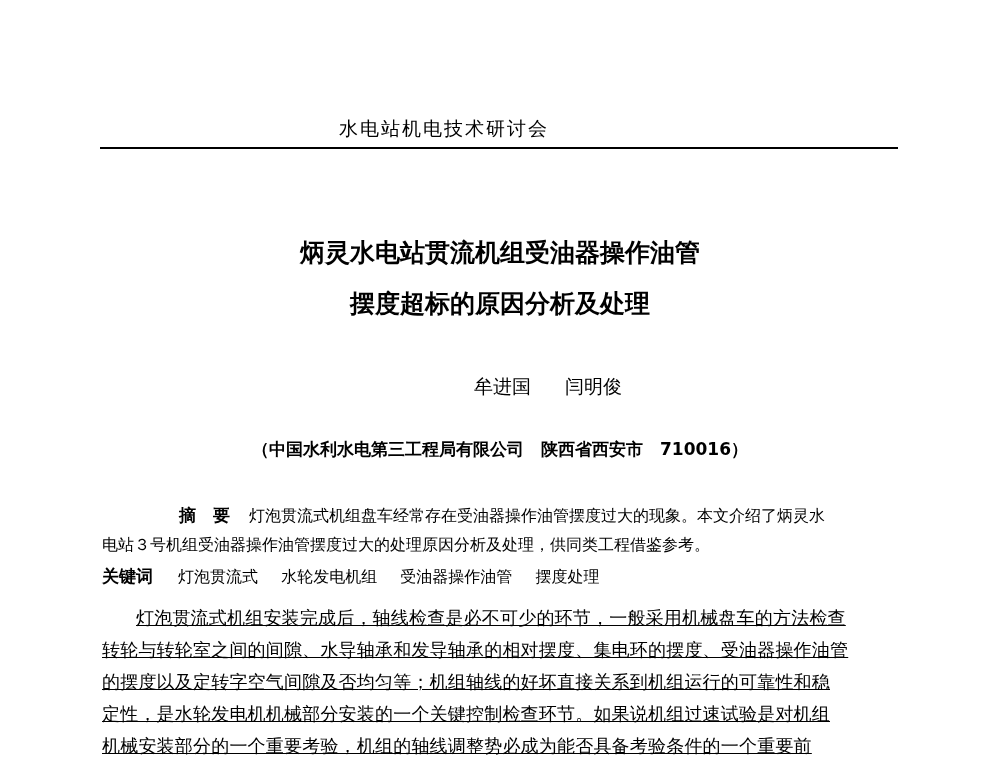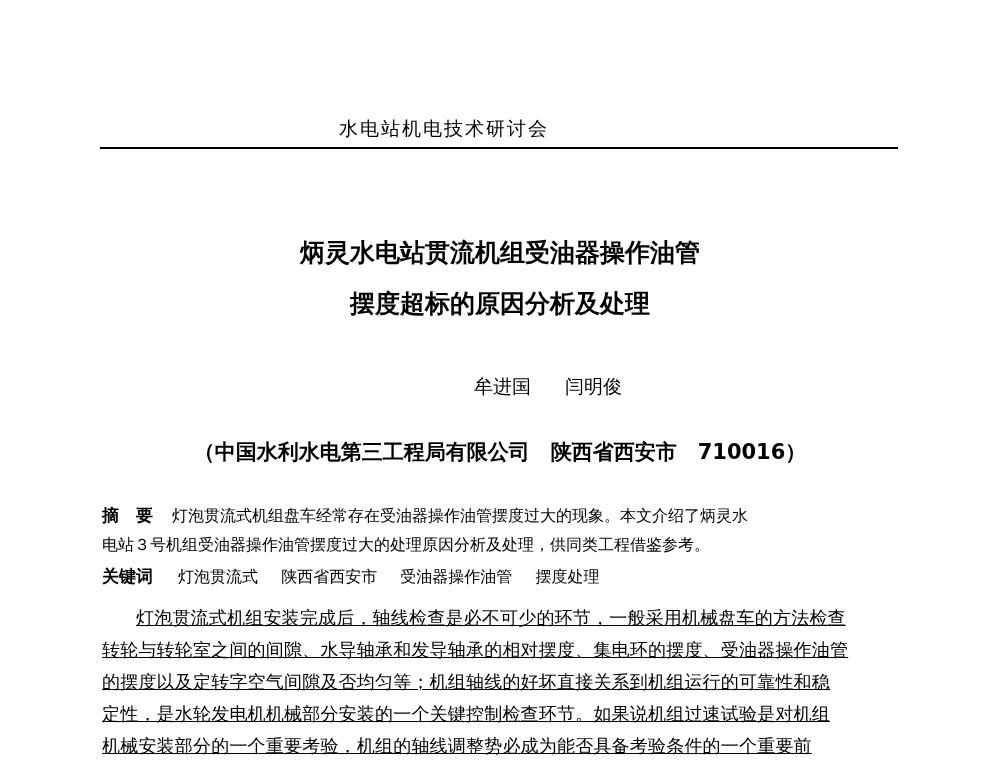--- a/index.html
+++ b/index.html
@@ -45,38 +45,38 @@
     text-align: center;
     font-size: 19px;
     font-family: "DejaVu Serif", serif;
     padding-left: 48px;
   }
   .authors span { margin: 0 14px; }
 
   .affiliation {
     left: 0; width: 1000px; top: 438px;
     text-align: center;
-    font-size: 21px;
+    font-size: 17px;
     font-family: "DejaVu Sans", sans-serif;
     font-weight: bold;
   }
 
   .abs-line {
     left: 102px; width: 800px;
     font-size: 16px;
     font-family: "DejaVu Serif", serif;
     white-space: nowrap;
     line-height: 20px;
   }
   .abs-label {
     font-weight: bold;
     font-family: "DejaVu Sans", sans-serif;
     font-size: 17px;
   }
-  .abs-1 { top: 505px; }
+  .abs-1 { top: 505px; text-align: center; }
   .abs-2 { top: 535px; }
   .abs-3 { top: 566px; }
 
   .kw { margin-right: 18px; }
   .kw-label { margin-right: 20px; }
 
   .body-line {
     left: 102px; width: 800px;
     font-size: 18px;
     font-family: "DejaVu Sans", sans-serif;
@@ -108,21 +108,21 @@
 <div class="abs affiliation">（中国水利水电第三工程局有限公司　陕西省西安市　710016）</div>
 
 <div class="abs abs-line abs-1">
   <span class="abs-label">摘　要</span>
   <span style="margin-left:14px">灯泡贯流式机组盘车经常存在受油器操作油管摆度过大的现象。本文介绍了炳灵水</span>
 </div>
 <div class="abs abs-line abs-2">电站３号机组受油器操作油管摆度过大的处理原因分析及处理，供同类工程借鉴参考。</div>
 <div class="abs abs-line abs-3">
   <span class="abs-label kw-label">关键词</span>
   <span class="kw">灯泡贯流式</span>
-  <span class="kw">陕西省西安市</span>
+  <span class="kw">水轮发电机组</span>
   <span class="kw">受油器操作油管</span>
   <span class="kw">摆度处理</span>
 </div>
 
 <div class="abs body-line b1">灯泡贯流式机组安装完成后，轴线检查是必不可少的环节，一般采用机械盘车的方法检查</div>
 <div class="abs body-line b2">转轮与转轮室之间的间隙、水导轴承和发导轴承的相对摆度、集电环的摆度、受油器操作油管</div>
 <div class="abs body-line b3">的摆度以及定转字空气间隙及否均匀等；机组轴线的好坏直接关系到机组运行的可靠性和稳</div>
 <div class="abs body-line b4">定性，是水轮发电机机械部分安装的一个关键控制检查环节。如果说机组过速试验是对机组</div>
 <div class="abs body-line b5">机械安装部分的一个重要考验，机组的轴线调整势必成为能否具备考验条件的一个重要前</div>
 

